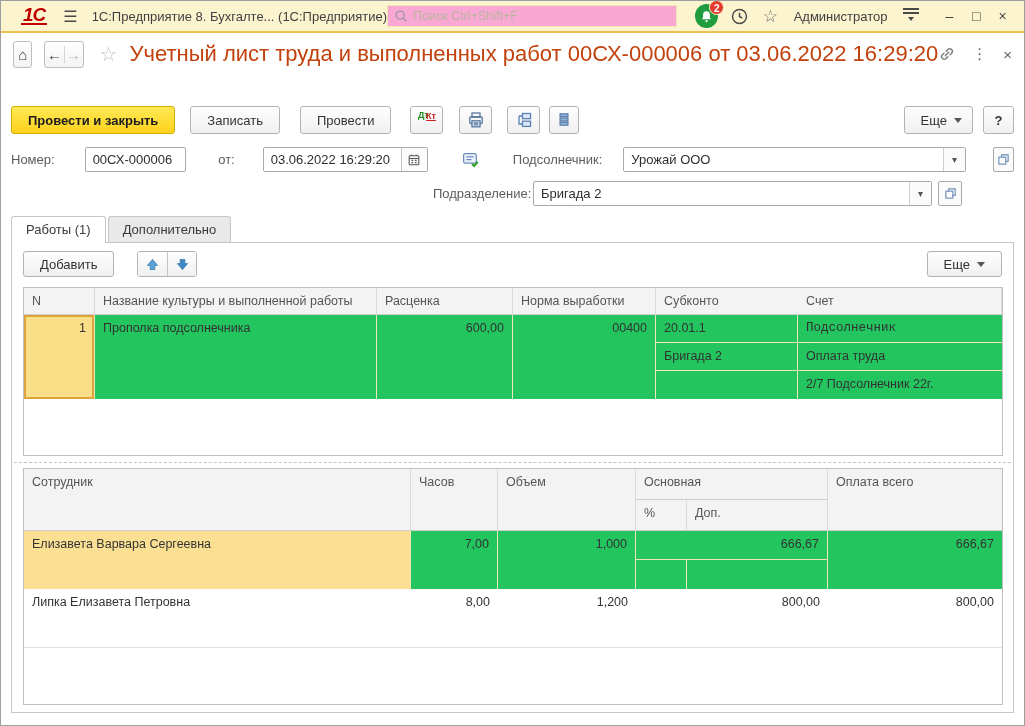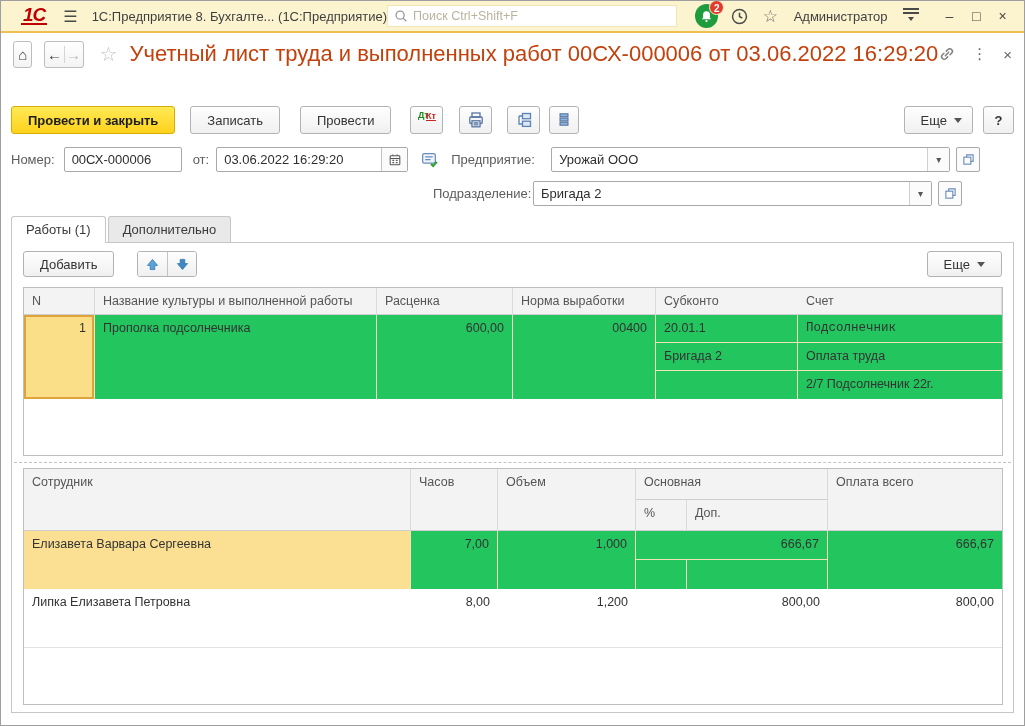--- a/index.html
+++ b/index.html
@@ -12,21 +12,21 @@
   
   .titlebar{
     height:32px;background:#fcf4cf;border-bottom:2px solid #eec052;
     display:flex;align-items:center;flex:0 0 32px;padding:0 8px;
   }
   .logo-1c{color:#c00000;font-weight:bold;font-style:italic;font-size:19px;letter-spacing:-1px;
     border-bottom:2px solid #c00000;line-height:17px;margin:0 6px 2px 12px;padding:0 2px;}
   .burger{font-size:16px;color:#4a4a4a;margin:0 14px 0 10px;cursor:default;}
   .app-title{font-size:13px;color:#3f3f3f;white-space:nowrap;}
   .searchbox{
-    width:305px;height:22px;background:#ffffff;border:1px solid #f2e6b4;border-radius:0;
+    width:305px;height:22px;background:#f9a8d4;border:1px solid #f2e6b4;border-radius:0;
     display:flex;align-items:center;padding:0 6px;margin-right:12px;
   }
   .searchbox input{
     border:none;outline:none;background:transparent;font-size:12.5px;color:#555;width:100%;
     font-family:"Liberation Sans","DejaVu Sans",sans-serif;
   }
   .searchbox input::placeholder{color:#b9b49e;}
   .tb-ico{display:flex;align-items:center;justify-content:center;width:26px;height:24px;margin:0 3px;cursor:default;}
   .notif{position:relative;width:24px;height:24px;border-radius:50%;background:#1f9c3e;
     display:flex;align-items:center;justify-content:center;margin:0 6px;}
@@ -58,21 +58,21 @@
   .btn{height:28px;border:1px solid #b3b3b3;border-radius:3px;background:linear-gradient(#fefefe,#f0f0f0);
     font-size:13px;color:#333;display:inline-flex;align-items:center;justify-content:center;padding:0 16px;cursor:default;white-space:nowrap;}
   .btn-primary{background:linear-gradient(#ffe955,#fdd21c);border-color:#d6ad04;font-weight:bold;color:#1d1d1d;}
   .ibtn{width:33px;padding:0;}
   .dtkt{display:block;width:18px;height:18px;position:relative;font-weight:bold;font-size:9px;line-height:9px;}
   .dtkt .dt{position:absolute;top:0;left:0;color:#1e8b1e;}
   .dtkt .kt{position:absolute;bottom:8px;right:0;color:#cc2222;text-decoration:underline;}
   .more-caret{width:0;height:0;border:4px solid transparent;border-top:5px solid #555;margin-left:7px;margin-top:4px;}
   
   .formrow{display:flex;align-items:center;padding:0 10px;height:27px;}
-  .fr1{margin-top:11px;} .fr2{margin-top:7px;}
+  .fr1{margin-top:11px;gap:21px;} .fr2{margin-top:7px;}
   .flabel{font-size:13px;color:#5c5c5c;white-space:nowrap;}
   .field{height:25px;border:1px solid #a9a9a9;border-radius:2px;background:#fff;display:flex;align-items:center;}
   .field input{border:none;outline:none;font-size:13px;color:#2e2e2e;padding:0 7px;width:100%;height:100%;
     font-family:"Liberation Sans","DejaVu Sans",sans-serif;background:transparent;}
   .f-number{width:118px;margin-left:9px;}
   .f-date{width:192px;margin-left:7px;}
   .f-date .cal{flex:0 0 26px;height:100%;border-left:1px solid #c3c3c3;display:flex;align-items:center;justify-content:center;background:#fbfbfb;}
   .comment-ic{margin:0 10px 0 12px;display:flex;align-items:center;}
   .orglabel{width:100px;margin-left:2px;}
   .combo{width:399px;}
@@ -237,21 +237,21 @@
         </svg>
       </span>
     </span>
     <span class="comment-ic">
       <svg width="19" height="19" viewBox="0 0 18 18">
         <rect x="2.5" y="3.5" width="12" height="9" rx="1.5" fill="#eef4fb" stroke="#6b8cba" stroke-width="1.2"></rect>
         <path d="M5 6.6 h7 M5 9.2 h5" stroke="#6b8cba" stroke-width="1.2"></path>
         <path d="M10.5 13.2 l2 2 3.4 -4" stroke="#2ea12e" stroke-width="2" fill="none"></path>
       </svg>
     </span>
-    <span class="flabel orglabel">Предприятие:</span>
+    <span class="flabel orglabel">Подсолнечник:</span>
     <span class="field combo">
       <span class="val">Урожай ООО</span>
       <span class="dd">▾</span>
     </span>
     <span class="openbtn">
       <svg width="13" height="13" viewBox="0 0 14 14" fill="none" stroke="#6b8cba" stroke-width="1.2">
         <rect x="2" y="4.5" width="7.5" height="7.5"></rect>
         <path d="M5 4.5 V2 h7 v7 h-2.5"></path>
       </svg>
     </span>

